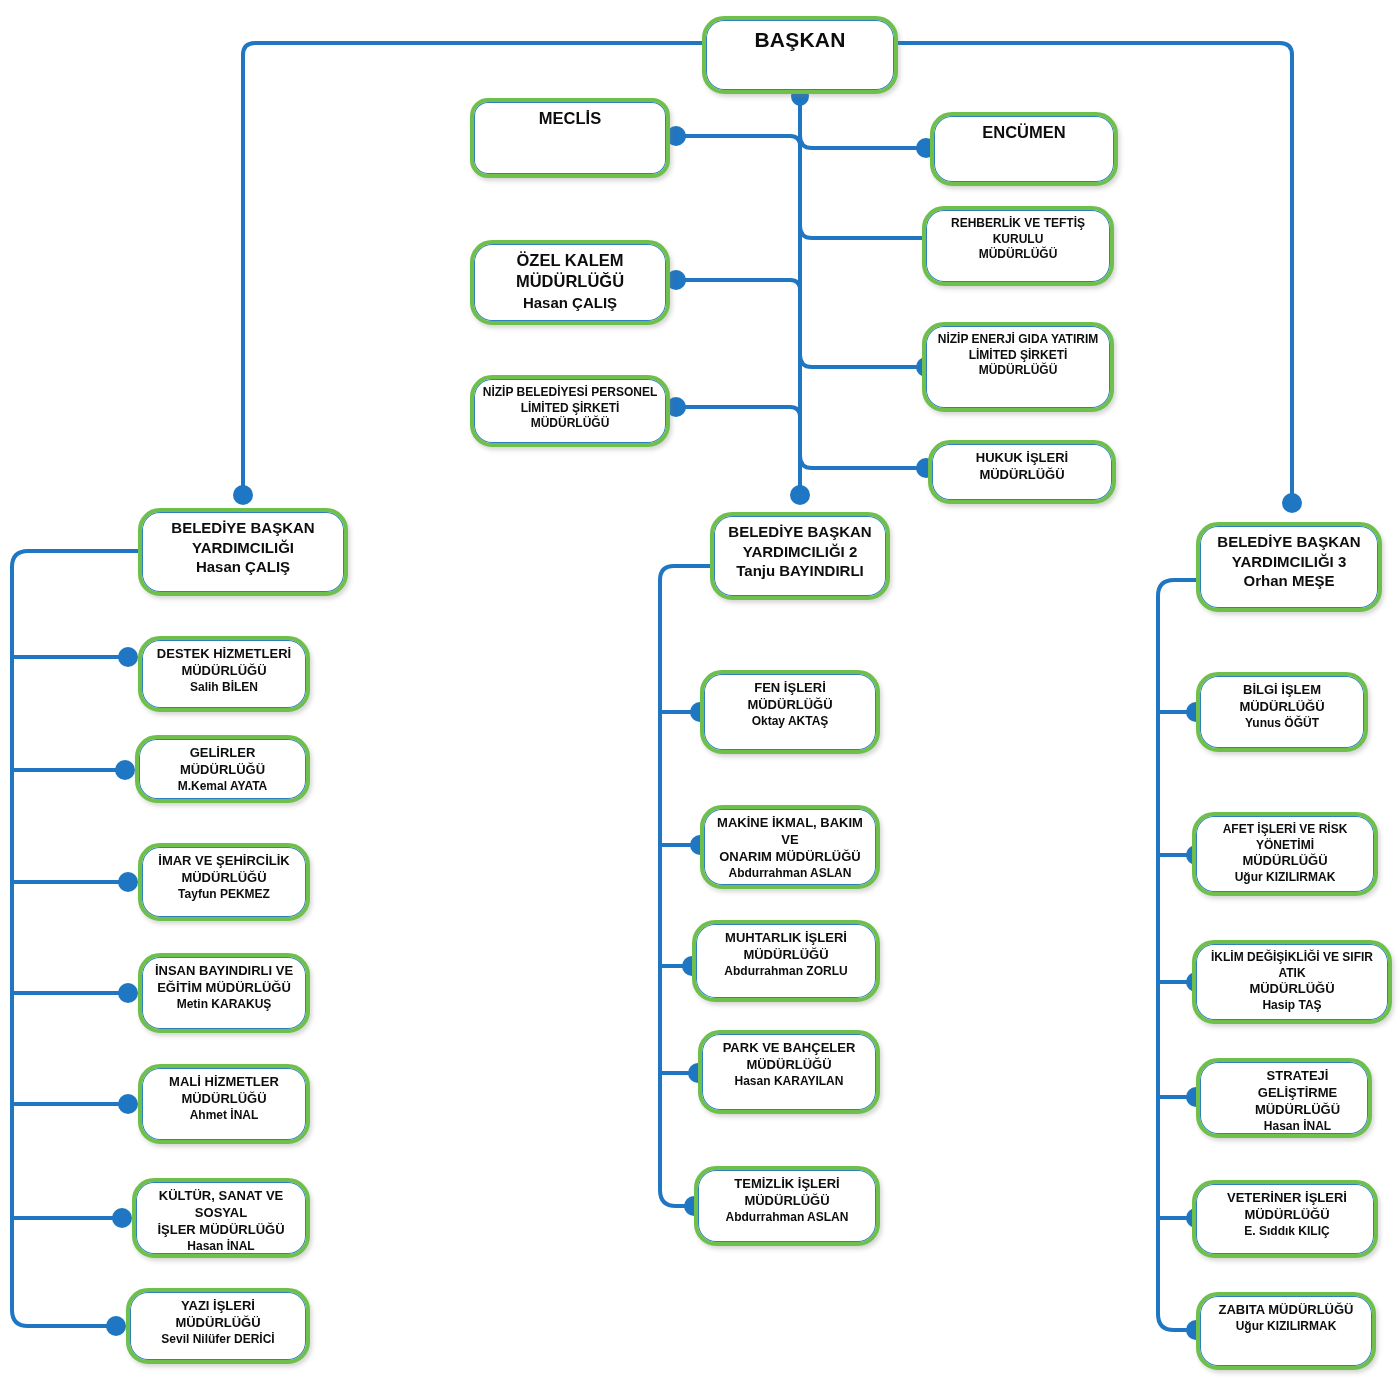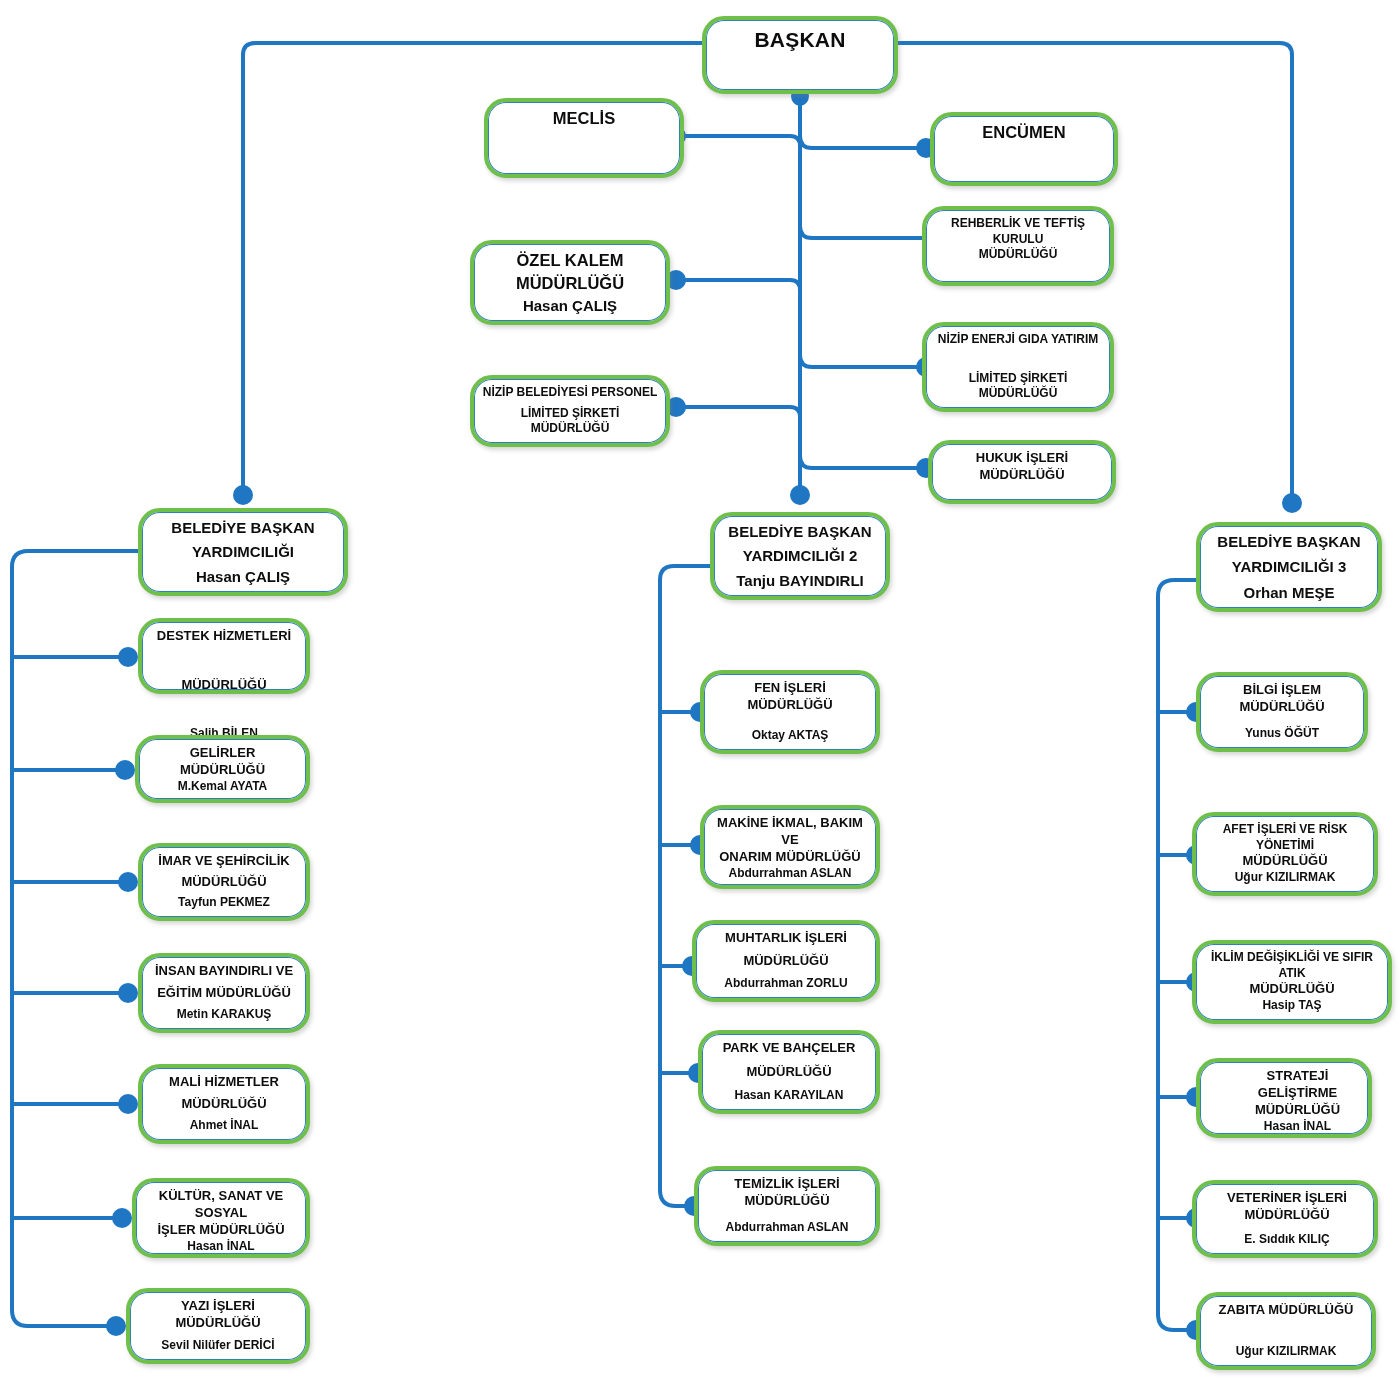--- a/index.html
+++ b/index.html
@@ -30,21 +30,21 @@
     color:#0d0d0d;
     text-align:center;
     padding:6px 8px 6px 8px;
     line-height:1.30;
   }
   .node .ln{display:block;width:100%;}
   .name{font-weight:bold;}
 
   
   .vtop{justify-content:flex-start;}
-  .vcenter{justify-content:space-between;}
+  .vcenter{justify-content:flex-start;}
 
   
   .s-xl{font-size:21px;font-weight:bold;letter-spacing:.2px;}
   .s-lg{font-size:16.5px;font-weight:bold;}
   .s-md{font-size:15px;font-weight:bold;}
   .s-sm{font-size:13px;font-weight:bold;}
   .s-xs{font-size:12px;font-weight:bold;}
 </style>
 </head>
 <body>
@@ -129,21 +129,21 @@
       <ellipse cx="1196" cy="1097" rx="10" ry="10"></ellipse>
       <ellipse cx="1196" cy="1218" rx="10" ry="10"></ellipse>
       <ellipse cx="1196" cy="1330" rx="10" ry="10"></ellipse>
     </g>
   </svg>
 
   <div class="node vtop" style="left:702px;top:16px;width:196px;height:78px;">
     <span class="ln s-xl">BAŞKAN</span>
   </div>
 
-  <div class="node vtop" style="left:484px;top:98px;width:200px;height:80px;">
+  <div class="node vtop" style="left:470px;top:98px;width:200px;height:80px;border-radius:18px;">
     <span class="ln s-lg">MECLİS</span>
   </div>
 
   <div class="node vcenter" style="left:470px;top:240px;width:200px;height:85px;">
     <span class="ln s-lg">ÖZEL KALEM</span>
     <span class="ln s-lg">MÜDÜRLÜĞÜ</span>
     <span class="ln s-md name">Hasan ÇALIŞ</span>
   </div>
 
   <div class="node vcenter" style="left:470px;top:375px;width:200px;height:72px;">
@@ -168,21 +168,21 @@
   <div class="node vcenter" style="left:928px;top:440px;width:188px;height:64px;">
     <span class="ln s-sm">HUKUK İŞLERİ MÜDÜRLÜĞÜ</span>
   </div>
 
   <div class="node vcenter" style="left:138px;top:508px;width:210px;height:88px;">
     <span class="ln s-md">BELEDİYE BAŞKAN</span>
     <span class="ln s-md">YARDIMCILIĞI</span>
     <span class="ln s-md name">Hasan ÇALIŞ</span>
   </div>
 
-  <div class="node vcenter" style="left:138px;top:618px;width:172px;height:76px;gap:32px;">
+  <div class="node vcenter" style="left:138px;top:636px;width:172px;height:76px;">
     <span class="ln s-sm">DESTEK HİZMETLERİ</span>
     <span class="ln s-sm">MÜDÜRLÜĞÜ</span>
     <span class="ln s-xs name">Salih BİLEN</span>
   </div>
 
   <div class="node vcenter" style="left:135px;top:735px;width:175px;height:68px;">
     <span class="ln s-sm">GELİRLER MÜDÜRLÜĞÜ</span>
     <span class="ln s-xs name">M.Kemal AYATA</span>
   </div>
 
@@ -225,21 +225,21 @@
     <span class="ln s-sm">FEN İŞLERİ MÜDÜRLÜĞÜ</span>
     <span class="ln s-xs name">Oktay AKTAŞ</span>
   </div>
 
   <div class="node vcenter" style="left:700px;top:805px;width:180px;height:84px;">
     <span class="ln s-sm">MAKİNE İKMAL, BAKIM VE</span>
     <span class="ln s-sm">ONARIM MÜDÜRLÜĞÜ</span>
     <span class="ln s-xs name">Abdurrahman ASLAN</span>
   </div>
 
-  <div class="node vcenter" style="left:692px;top:920px;width:188px;height:82px;">
+  <div class="node vcenter" style="left:692px;top:920px;width:188px;height:82px;border-radius:23px;">
     <span class="ln s-sm">MUHTARLIK İŞLERİ</span>
     <span class="ln s-sm">MÜDÜRLÜĞÜ</span>
     <span class="ln s-xs name">Abdurrahman ZORLU</span>
   </div>
 
   <div class="node vcenter" style="left:698px;top:1030px;width:182px;height:84px;">
     <span class="ln s-sm">PARK VE BAHÇELER</span>
     <span class="ln s-sm">MÜDÜRLÜĞÜ</span>
     <span class="ln s-xs name">Hasan KARAYILAN</span>
   </div>

